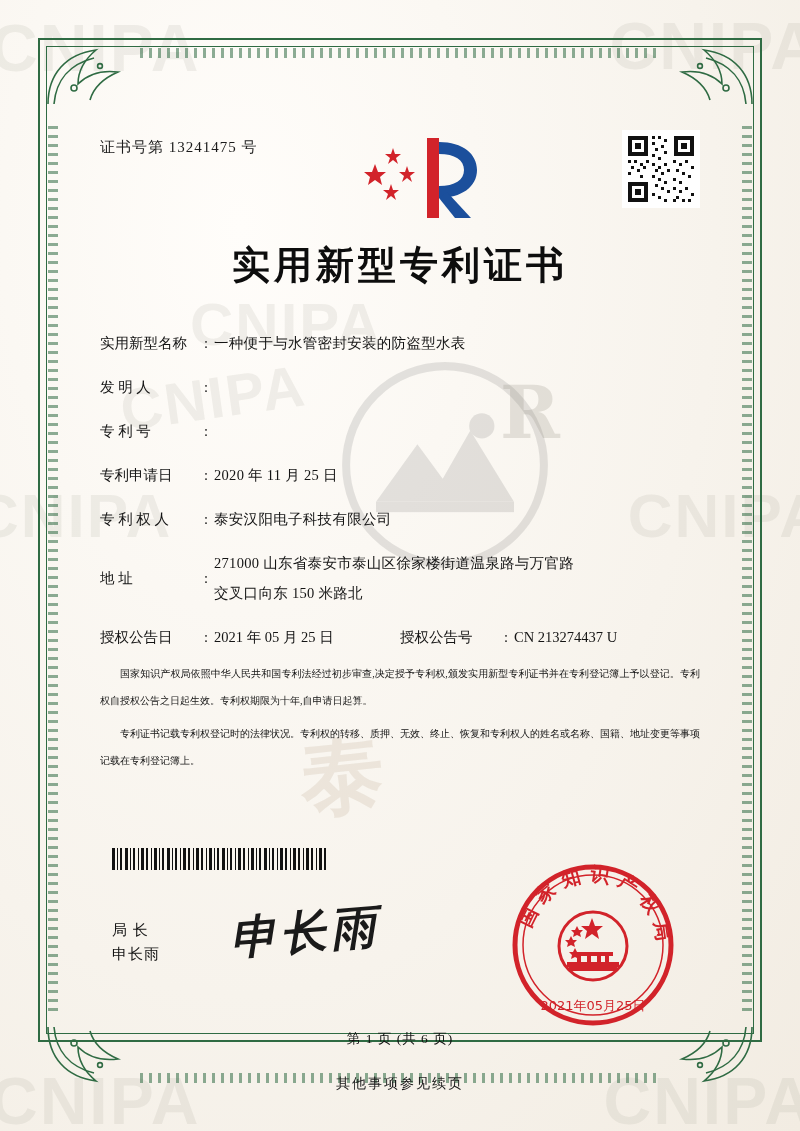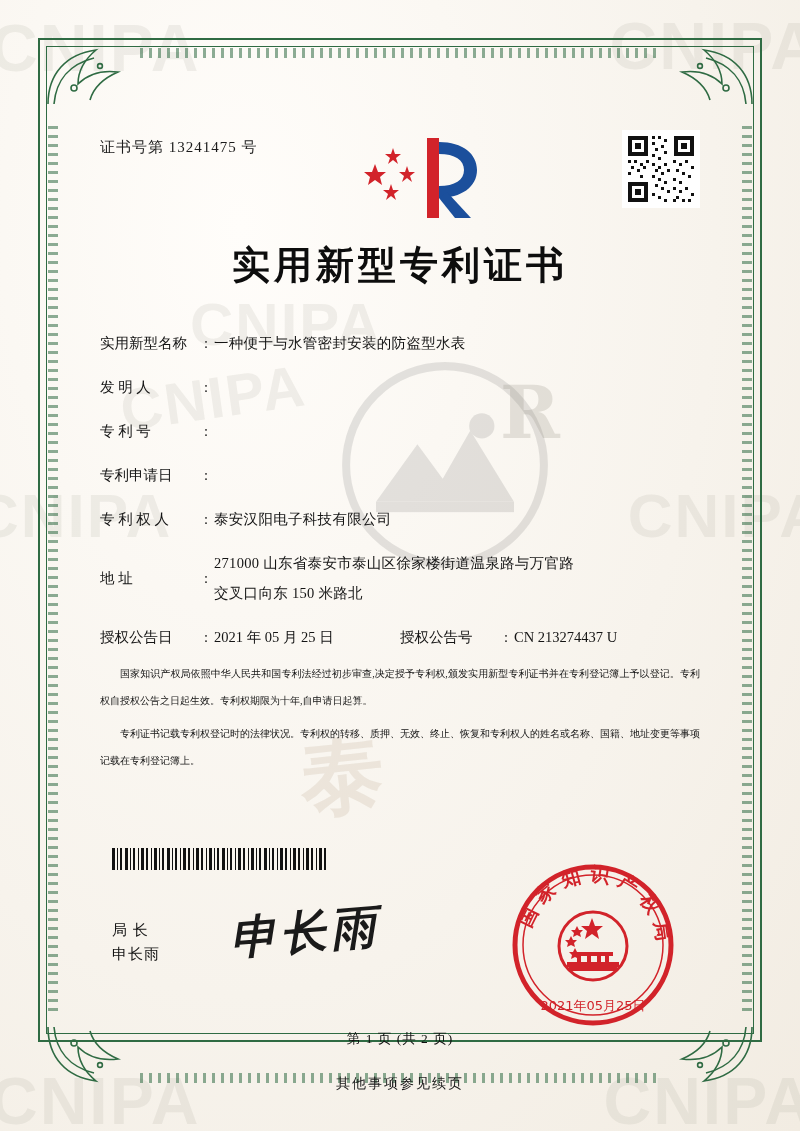--- a/index.html
+++ b/index.html
@@ -409,20 +409,21 @@
       </div>
 
       <div class="field">
         <span class="lbl">专 利 号</span>
         <span class="colon">:</span>
       </div>
 
       <div class="field">
         <span class="lbl">专利申请日</span>
         <span class="colon">:</span>
+        <span class="val">2020 年 11 月 25 日</span>
       </div>
 
       <div class="field">
         <span class="lbl">专 利 权 人</span>
         <span class="colon">:</span>
         <span class="val">泰安汉阳电子科技有限公司</span>
       </div>
 
       <div class="field">
         <span class="lbl">地 址</span>
@@ -542,19 +543,19 @@
             <rect x="-6" y="10" width="4" height="6"></rect>
             <rect x="4" y="10" width="4" height="6"></rect>
             <rect x="12" y="10" width="4" height="6"></rect>
             <rect x="-24" y="21" width="48" height="4"></rect>
           </g>
         </g>
         <text x="85" y="150" text-anchor="middle" font-family="'DejaVu Sans',sans-serif" font-size="13" fill="#d2232a">2021年05月25日</text>
       </svg>
     </div>
 
-    <div class="page-no">第 1 页 (共 2 页)</div>
+    <div class="page-no">第 1 页 (共 6 页)</div>
 
   </div>
 
   <div class="footnote">其他事项参见续页</div>
 
 </div>
 
 </body></html>

